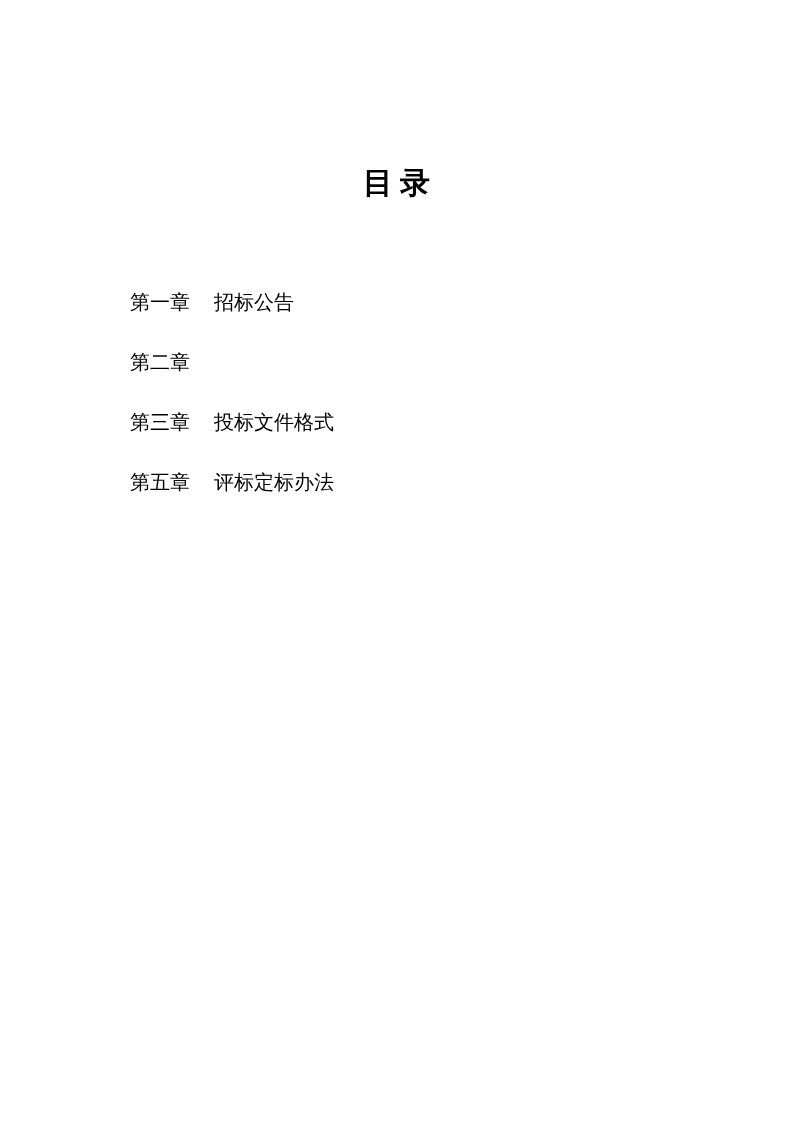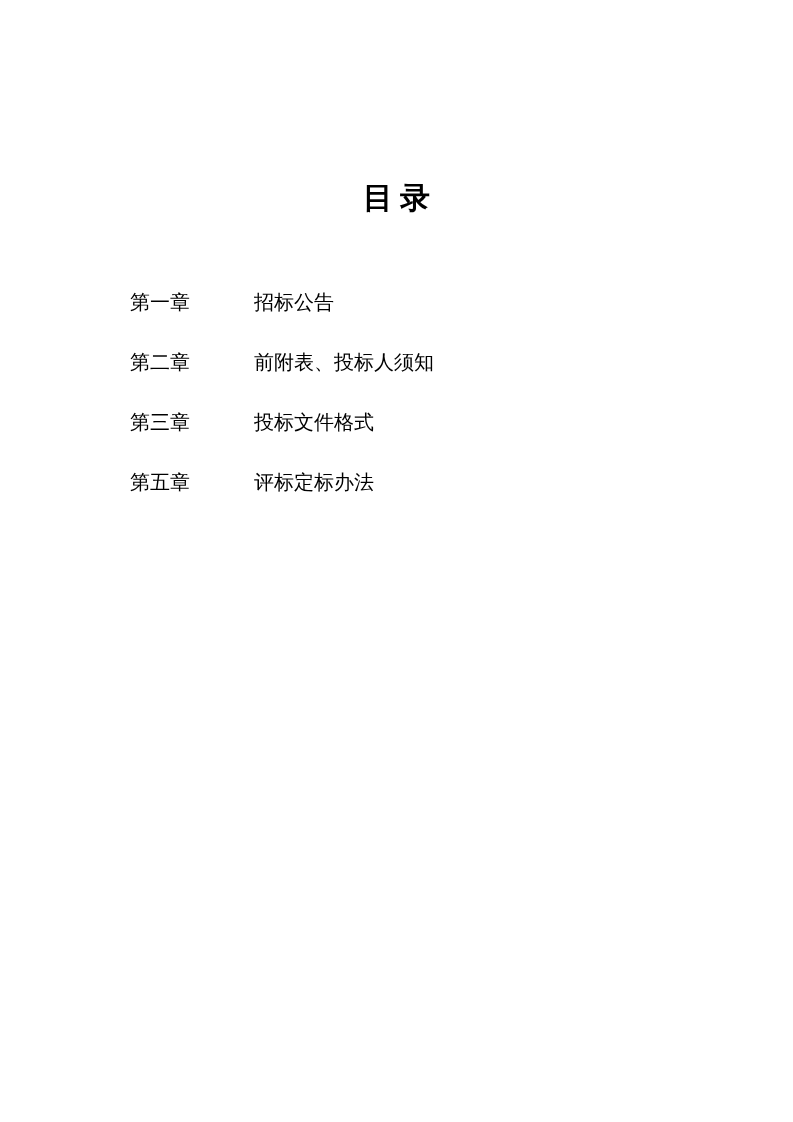--- a/index.html
+++ b/index.html
@@ -18,21 +18,21 @@
     position: relative;
     width: 793px;
     height: 1122px;
     background: #ffffff;
     overflow: hidden;
   }
 
   
   .doc-title {
     position: absolute;
-    top: 180px;
+    top: 165px;
     left: 0;
     width: 100%;
     text-align: center;
     font-size: 30px;
     font-weight: bold;
     letter-spacing: 7px;
     text-indent: 7px; 
     line-height: 36px;
     white-space: nowrap;
   }
@@ -44,21 +44,20 @@
     left: 130px;
     right: 40px;
   }
   .toc-row {
     display: flex;
     align-items: flex-start;
     height: 60px;
     font-size: 20px;
     line-height: 24px;
     white-space: nowrap;
-    gap: 40px;
   }
   .toc-chapter {
     flex: 0 0 auto;
     margin-right: 24px;
   }
   .toc-title {
     flex: 0 0 auto;
     font-family: Liberation Serif, serif;
   }
 </style>
@@ -71,21 +70,20 @@
 
   <div class="toc">
 
     <div class="toc-row">
       <span class="toc-chapter">第一章</span>
       <span class="toc-title">招标公告</span>
     </div>
 
     <div class="toc-row">
       <span class="toc-chapter">第二章</span>
-      <span class="toc-title">前附表、投标人须知</span>
     </div>
 
     <div class="toc-row">
       <span class="toc-chapter">第三章</span>
       <span class="toc-title">投标文件格式</span>
     </div>
 
 
     <div class="toc-row">
       <span class="toc-chapter">第五章</span>

